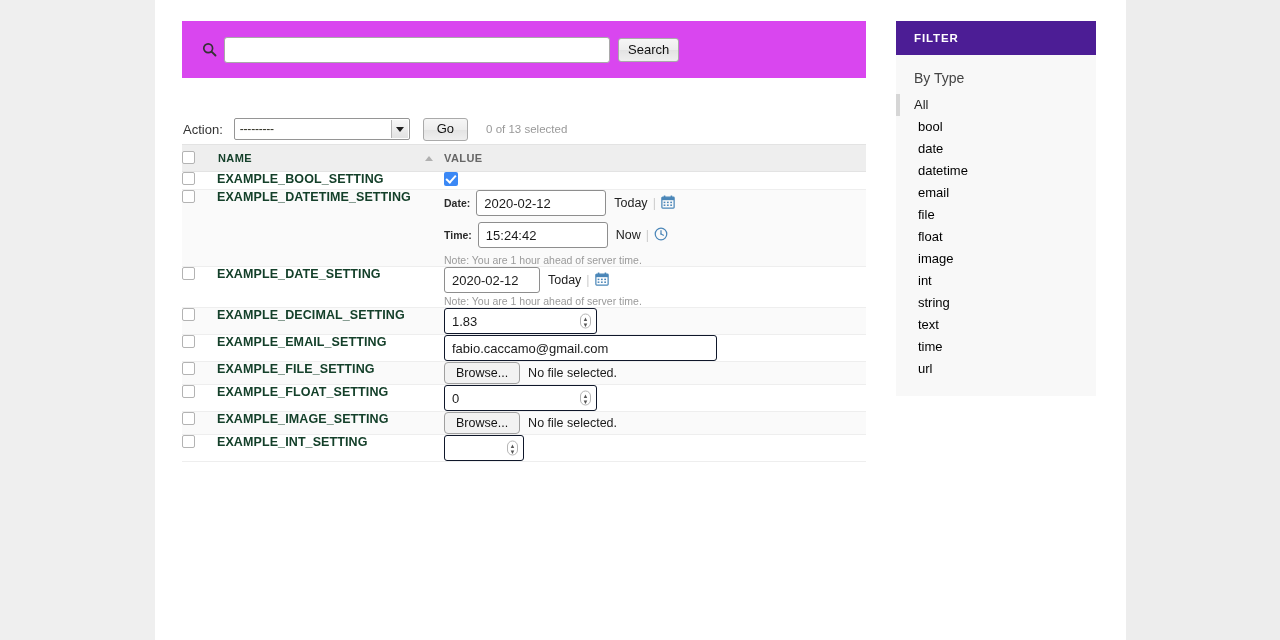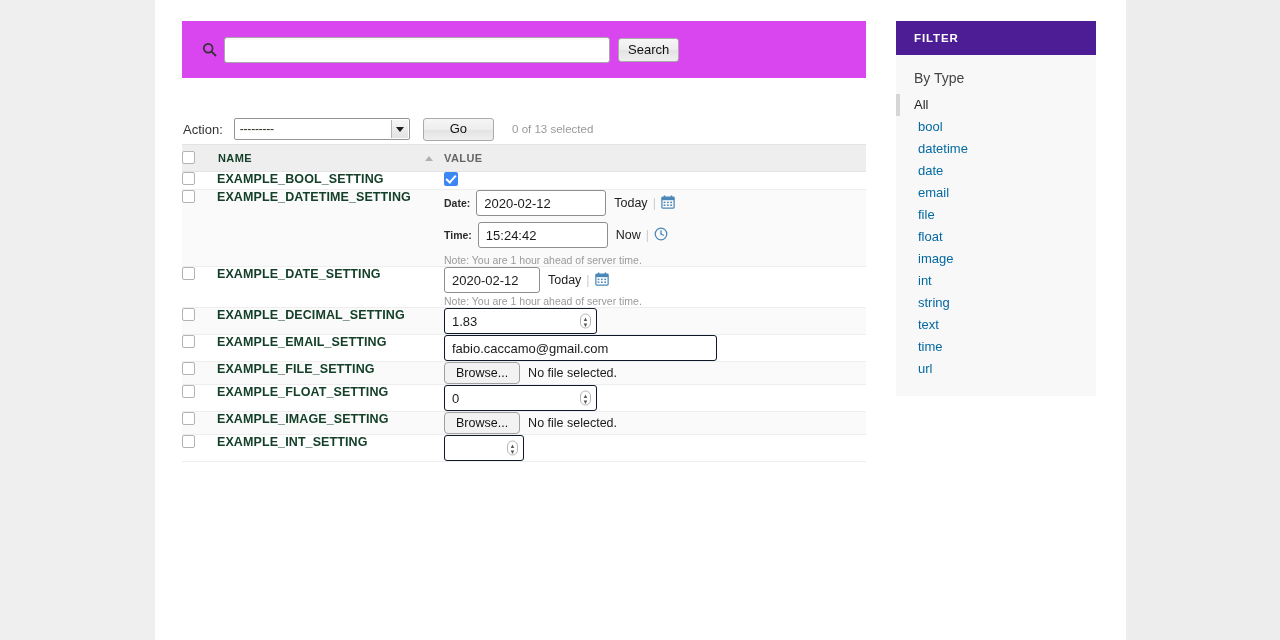--- a/index.html
+++ b/index.html
@@ -111,21 +111,21 @@
     background: linear-gradient(to bottom, #f7f7f7, #e2e2e2);
     border-left: 1px solid #b5b5b5;
     display: flex; align-items: center; justify-content: center;
   }
   .caret-down {
     width: 0; height: 0;
     border-left: 4px solid transparent;
     border-right: 4px solid transparent;
     border-top: 5px solid #1d1d1d;
   }
-  .go-btn { margin-left: 13px; height: 23px; padding: 2px 26px; }
+  .go-btn { margin-left: 13px; height: 23px; padding: 2px 13px; }
   .sel-count {
     margin-left: 18px;
     font-size: 11.5px;
     color: #999;
   }
 
   
   table.results {
     border-collapse: collapse;
     width: 684px;
@@ -289,21 +289,21 @@
     padding-left: 18px;
   }
   .filter-title {
     font-size: 14px;
     color: #444;
     padding: 15px 0 8px 18px;
   }
   .filter-list { list-style: none; margin: 0; padding: 0; }
   .filter-list li {
     font-size: 13px;
-    color: #0369a1;
+    color: #000000;
     padding: 3px 0 3px 18px;
     line-height: 16px;
     border-left: 4px solid transparent;
   }
   .filter-list li.selected {
     color: #1f1f1f;
     border-left: 4px solid #d6d6d6;
     padding-left: 14px;
   }
 </style>
@@ -551,22 +551,22 @@
       </tbody>
     </table>
   </div>
 
   <div class="filter-panel">
     <div class="filter-head">FILTER</div>
     <div class="filter-title">By Type</div>
     <ul class="filter-list">
       <li class="selected"><span>All</span></li>
       <li><span>bool</span></li>
+      <li><span>date</span></li>
       <li><span>datetime</span></li>
-      <li><span>date</span></li>
       <li><span>email</span></li>
       <li><span>file</span></li>
       <li><span>float</span></li>
       <li><span>image</span></li>
       <li><span>int</span></li>
       <li><span>string</span></li>
       <li><span>text</span></li>
       <li><span>time</span></li>
       <li><span>url</span></li>
     </ul>

